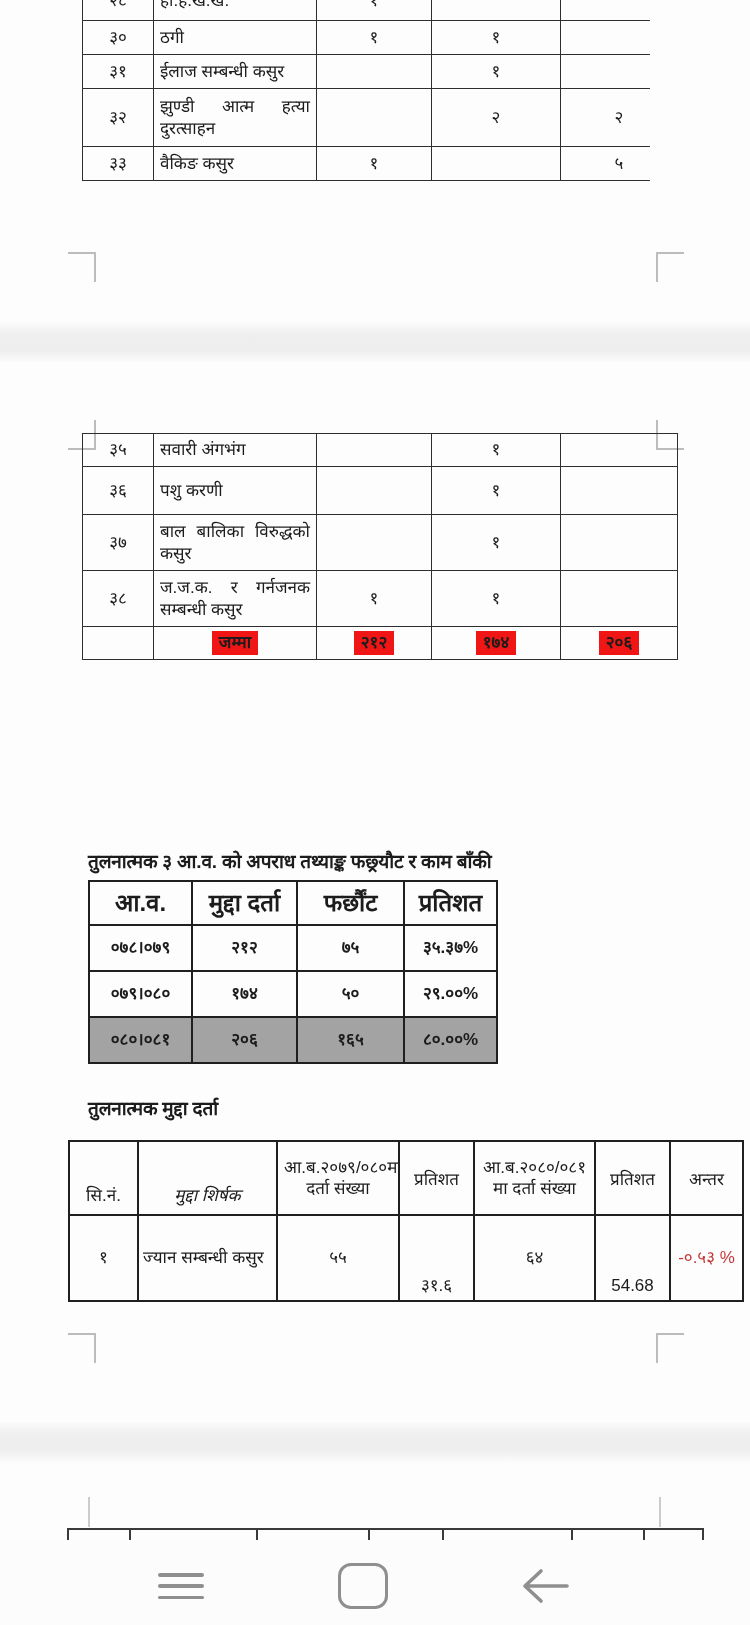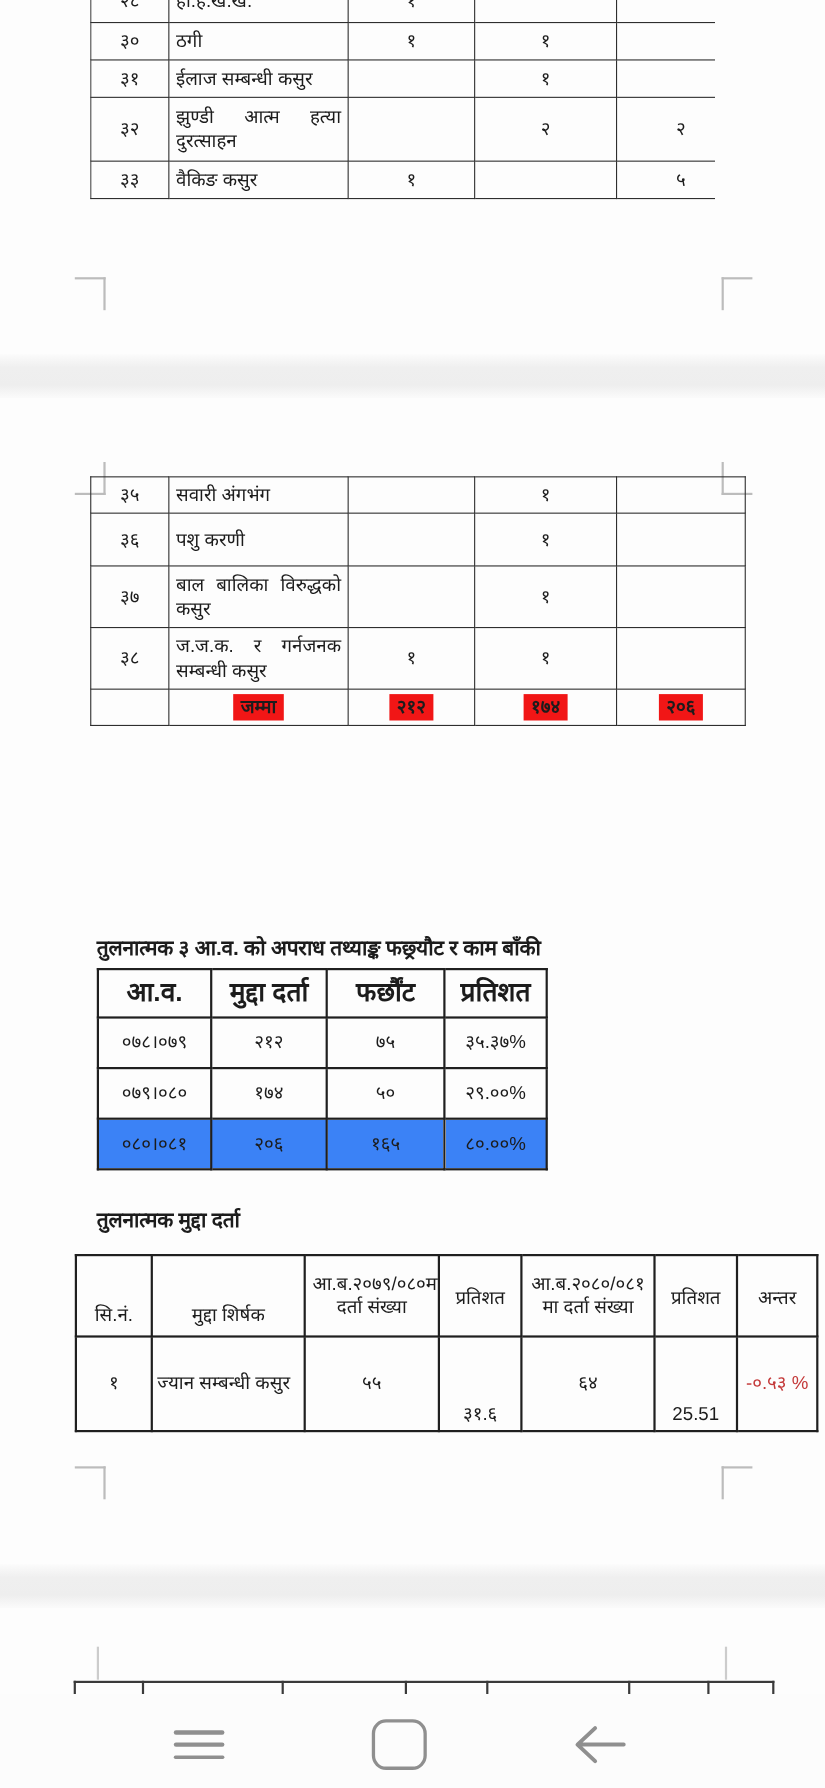--- a/index.html
+++ b/index.html
@@ -26,28 +26,28 @@
   td,th{border:1px solid #2e2e2e;padding:2px 6px;font-size:17px;line-height:1.25;overflow:hidden;}
   .crime-table{position:absolute;left:82px;width:566px;}
   .crime-table td.sn{width:58px;text-align:center;}
   .crime-table td.offense{width:150px;text-align:justify;}
   .crime-table td.v1{width:102px;text-align:center;}
   .crime-table td.v2{width:116px;text-align:center;}
   .crime-table td.v3{width:104px;text-align:center;}
   .chip{background:#f11616;color:#1c1c1c;font-weight:600;padding:1px 7px;display:inline-block;}
   
   .fiscal-table{position:absolute;left:88px;top:880px;width:368px;}
-  .fiscal-table th,.fiscal-table td{border:2px solid #1f1f1f;text-align:center;font-weight:400;}
+  .fiscal-table th,.fiscal-table td{border:2px solid #1f1f1f;text-align:center;font-weight:700;}
   .fiscal-table th{font-size:24px;font-weight:700;vertical-align:top;padding-top:6px;}
   .fiscal-table td{font-size:17px;}
   .fiscal-table .c-fy{width:89px;}
   .fiscal-table .c-darta{width:91px;}
   .fiscal-table .c-far{width:93px;}
   .fiscal-table .c-pct{width:79px;}
-  .hl-yellow td{background:#3b82f6;}
+  .hl-yellow td{background:#a3a3a3;}
   
   .mudda-table{position:absolute;left:68px;top:1140px;width:606px;}
   .mudda-table th,.mudda-table td{border:2px solid #1f1f1f;text-align:center;font-weight:400;}
   .mudda-table th{font-size:17px;font-weight:400;}
   .mudda-table .c1{width:55px;}
   .mudda-table .c2{width:125px;}
   .mudda-table .c3{width:108px;}
   .mudda-table .c4{width:61px;}
   .mudda-table .c5{width:107px;}
   .mudda-table .c6{width:61px;}
@@ -197,34 +197,34 @@
     </tr>
   </tbody>
     </table>
 
   <div class="doc-heading" style="top:1095px;">तुलनात्मक मुद्दा दर्ता</div>
 
   <table class="mudda-table">
     <tbody>
         <tr style="height:74px;">
       <th class="c1" style="vertical-align:bottom;padding-bottom:8px;">सि.नं.</th>
-      <th class="c2" style="vertical-align:bottom;padding-bottom:8px;">मुद्दा शिर्षक</th>
+      <th class="c2" style="vertical-align:bottom;padding-bottom:8px;font-style:italic;">मुद्दा शिर्षक</th>
       <th class="c3">आ.ब.२०७९/०८०मा दर्ता संख्या</th>
       <th class="c4" style="vertical-align:bottom;padding-bottom:24px;">प्रतिशत</th>
       <th class="c5">आ.ब.२०८०/०८१ मा दर्ता संख्या</th>
       <th class="c6" style="vertical-align:bottom;padding-bottom:24px;">प्रतिशत</th>
       <th class="c7" style="vertical-align:bottom;padding-bottom:24px;">अन्तर</th>
     </tr>
     <tr style="height:86px;">
       <td>१</td>
       <td class="title-cell">ज्यान सम्बन्धी कसुर</td>
       <td>५५</td>
       <td class="vbottom">३१.६</td>
       <td>६४</td>
-      <td class="vbottom">25.51</td>
+      <td class="vbottom">54.68</td>
       <td class="neg">-०.५३ %</td>
     </tr>
   </tbody>
     </table>
 
   <div class="mark bl" style="left:68px;top:1333px;"></div>
   <div class="mark br" style="left:656px;top:1333px;"></div>
 
   <div class="page-gap" style="top:1422px;"></div>
 

